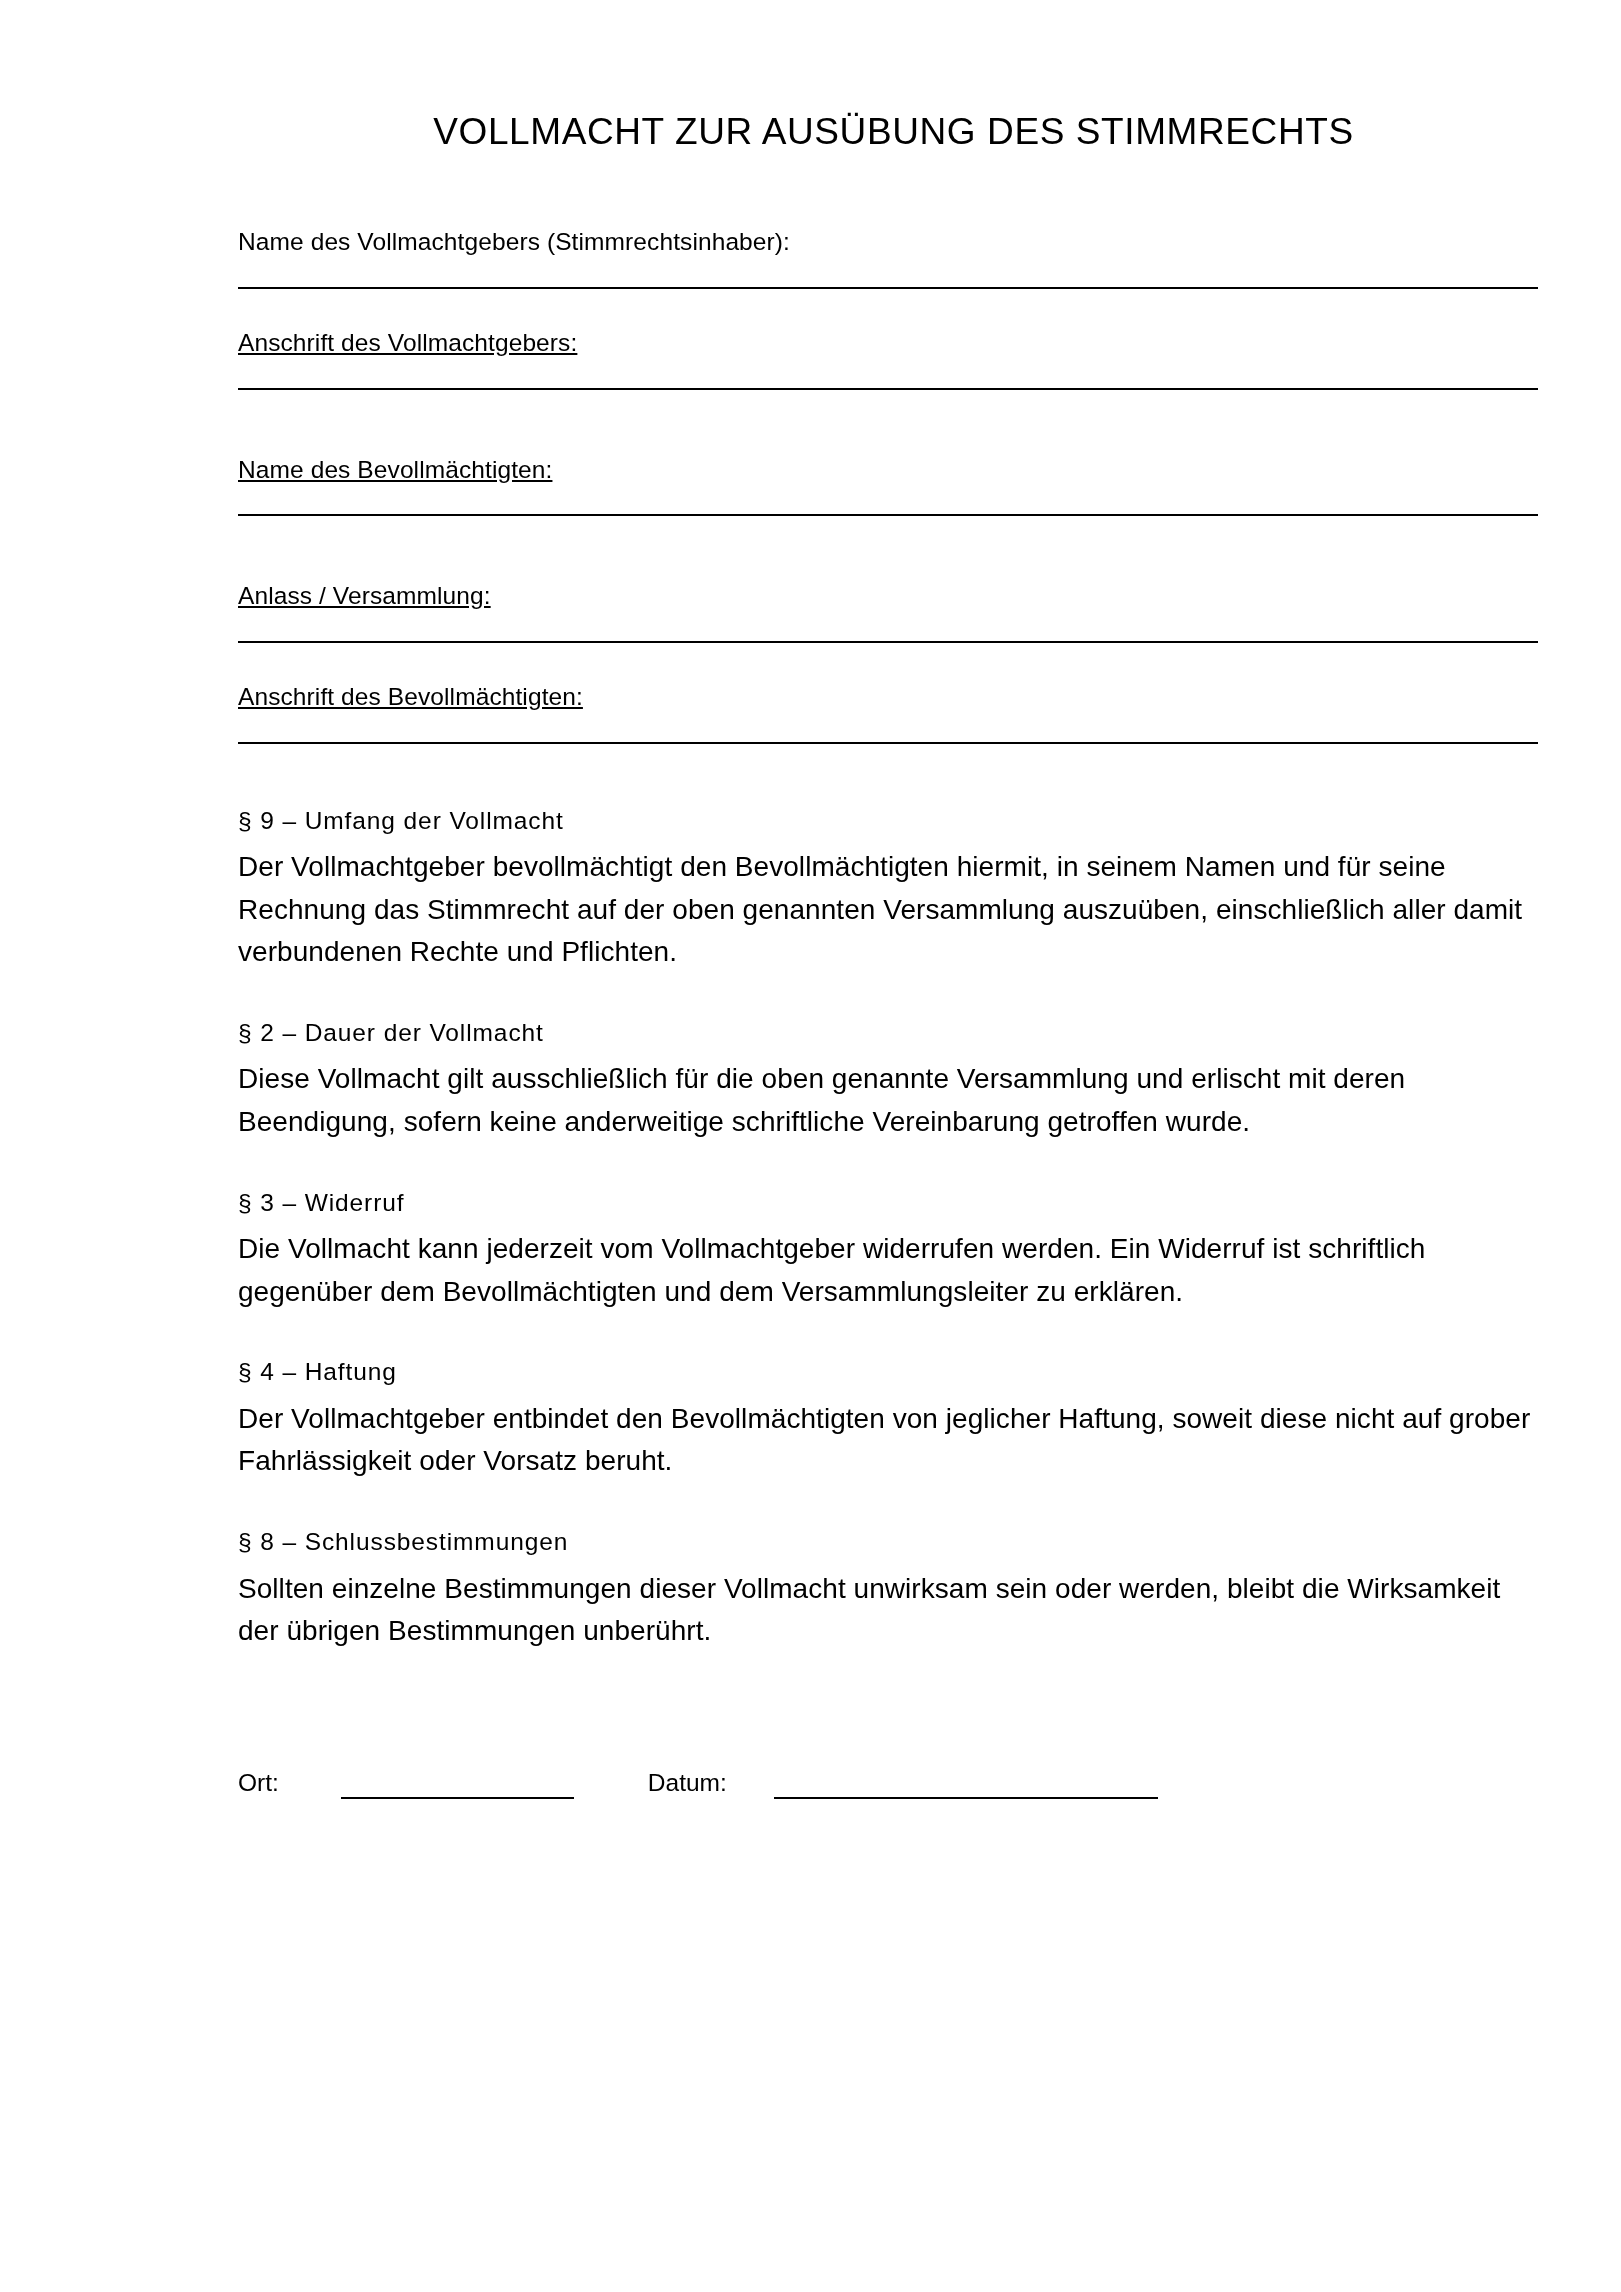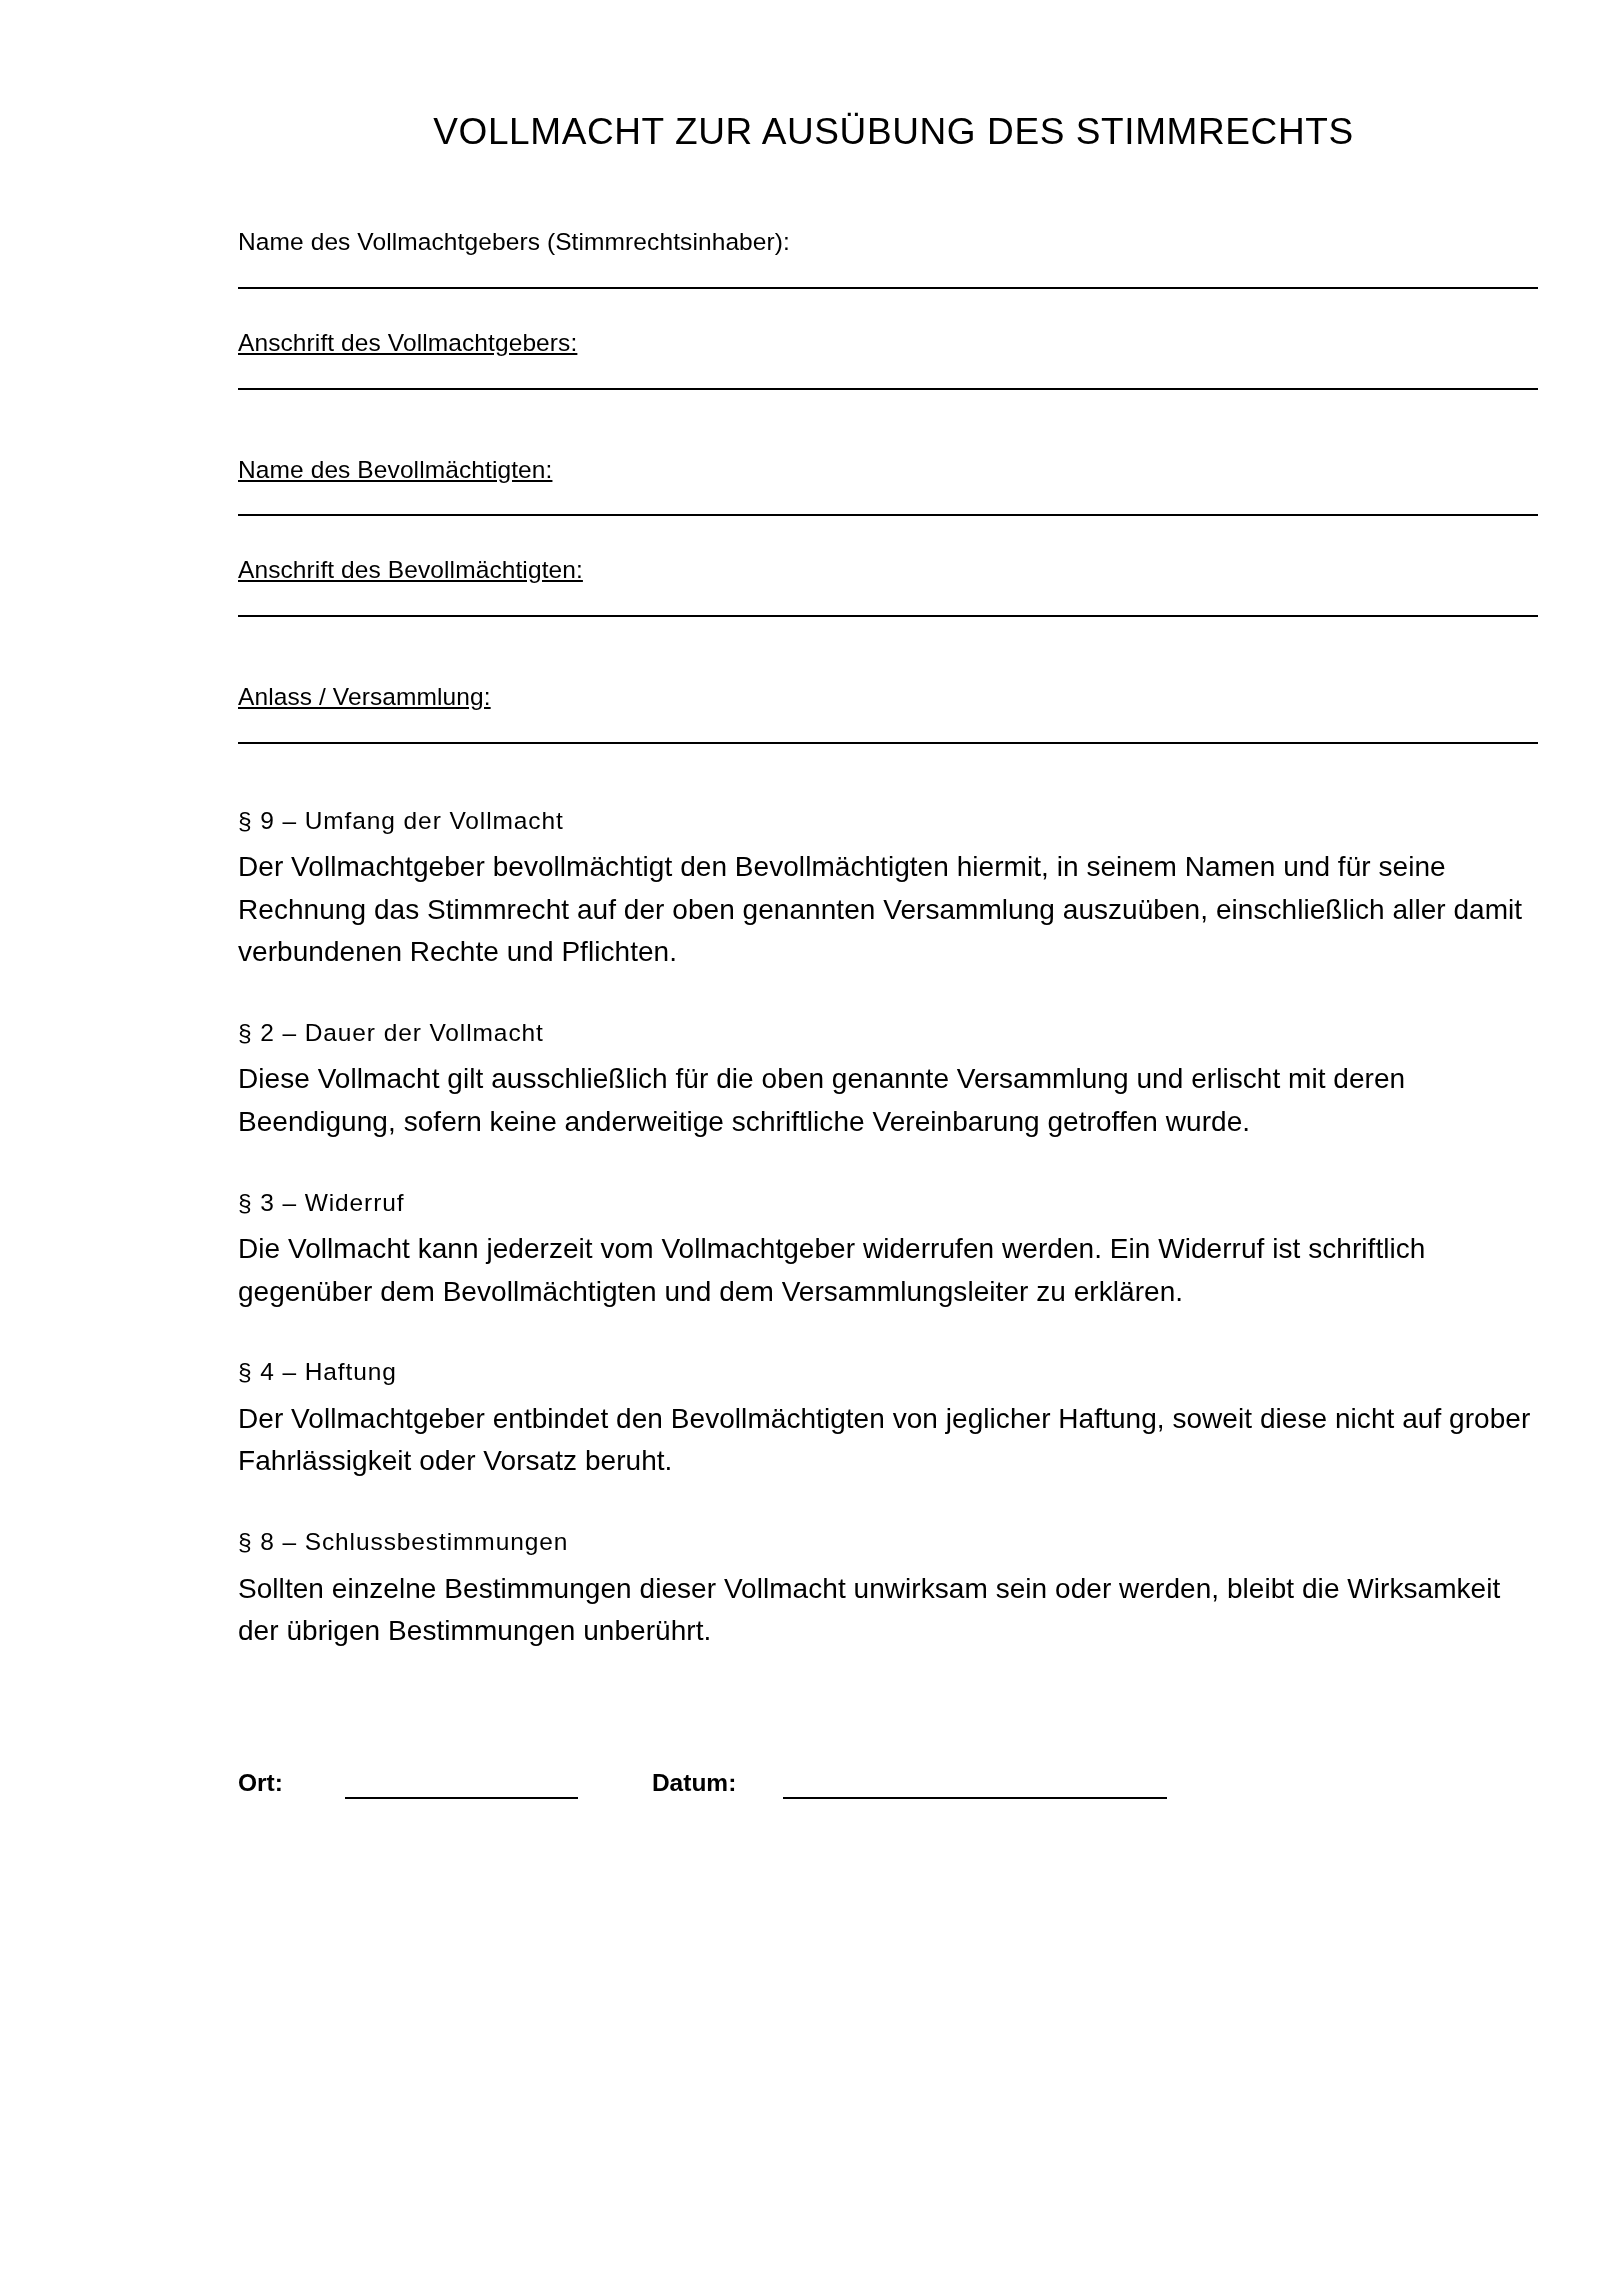--- a/index.html
+++ b/index.html
@@ -98,21 +98,20 @@
   
   .sign-row {
     margin-top: 118px;
     display: flex;
     align-items: flex-end;
     width: 100%;
   }
   .sign-group {
     display: flex;
     align-items: flex-end;
-    font-weight: bold;
   }
   .sign-label {
     font-size: 24.5px;
     line-height: 1;
     padding-bottom: 3.9px;
     white-space: nowrap;
   }
   .sign-rule {
     height: 0;
     border: 0;
@@ -149,27 +148,27 @@
       <div class="field">
         <span class="field-label">Anschrift des Vollmachtgebers:</span>
         <div class="field-rule"></div>
       </div>
 
       <div class="field gap-lg">
         <span class="field-label">Name des Bevollmächtigten:</span>
         <div class="field-rule"></div>
       </div>
 
+      <div class="field gap-lg">
+        <span class="field-label">Anlass / Versammlung:</span>
+        <div class="field-rule"></div>
+      </div>
+
       <div class="field">
         <span class="field-label">Anschrift des Bevollmächtigten:</span>
-        <div class="field-rule"></div>
-      </div>
-
-      <div class="field gap-lg">
-        <span class="field-label">Anlass / Versammlung:</span>
         <div class="field-rule"></div>
       </div>
 
     </div>
 
     <div class="sections">
 
       <div class="section">
         <h2 class="section-heading">§ 9 – Umfang der Vollmacht</h2>
         <p class="section-body">Der Vollmachtgeber bevollmächtigt den Bevollmächtigten hiermit, in seinem Namen und für seine Rechnung das Stimmrecht auf der oben genannten Versammlung auszuüben, einschließlich aller damit verbundenen Rechte und Pflichten.</p>

